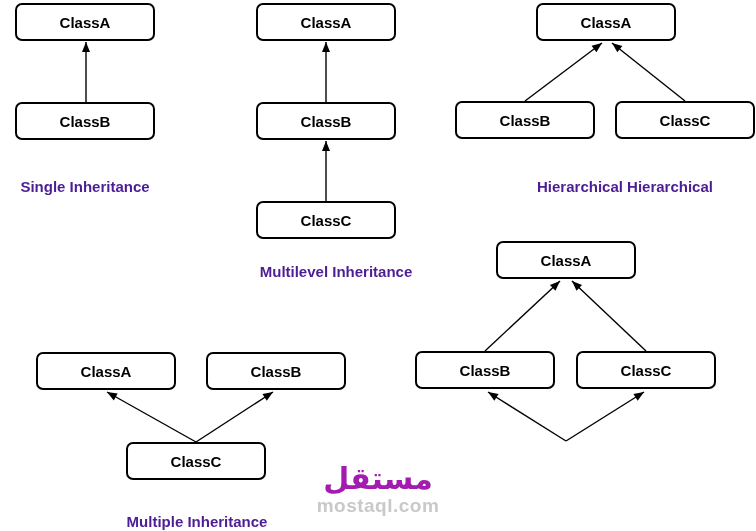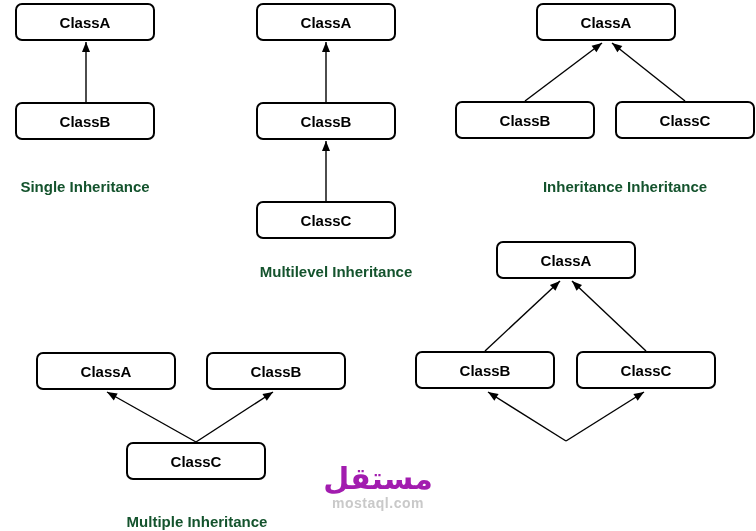--- a/index.html
+++ b/index.html
@@ -29,21 +29,21 @@
     justify-content: center;
     font-weight: bold;
     font-size: 15px;
     color: #000000;
     z-index: 2;
   }
   .group-title {
     position: absolute;
     font-weight: bold;
     font-size: 15px;
-    color: #14532d;
+    color: #4c1d95;
     text-align: center;
     white-space: nowrap;
     z-index: 2;
   }
   .watermark {
     position: absolute;
     left: 308px;
     top: 464px;
     width: 140px;
     text-align: center;
@@ -55,21 +55,21 @@
     display: block;
     direction: rtl;
     font-weight: bold;
     font-size: 30px;
     color: #a21caf;
   }
   .watermark .wm-domain {
     display: block;
     margin-top: 2px;
     font-weight: bold;
-    font-size: 14px;
+    font-size: 19px;
     color: #c9c9c9;
     letter-spacing: 0.5px;
   }
 
   
   .n-single-a       { left: 15px;  top: 3px;   }
   .n-single-b       { left: 15px;  top: 102px; }
   .n-multilevel-a   { left: 256px; top: 3px;   }
   .n-multilevel-b   { left: 256px; top: 102px; }
   .n-multilevel-c   { left: 256px; top: 201px; }
@@ -125,21 +125,21 @@
   <div class="group-title t-single">Single Inheritance</div>
 
   <div class="node n-multilevel-a">ClassA</div>
   <div class="node n-multilevel-b">ClassB</div>
   <div class="node n-multilevel-c">ClassC</div>
   <div class="group-title t-multilevel">Multilevel Inheritance</div>
 
   <div class="node n-hier-a">ClassA</div>
   <div class="node n-hier-b">ClassB</div>
   <div class="node n-hier-c">ClassC</div>
-  <div class="group-title t-hier">Inheritance Inheritance</div>
+  <div class="group-title t-hier">Hierarchical Hierarchical</div>
 
   <div class="node n-multiple-a">ClassA</div>
   <div class="node n-multiple-b">ClassB</div>
   <div class="node n-multiple-c">ClassC</div>
   <div class="group-title t-multiple">Multiple Inheritance</div>
 
   <div class="node n-hybrid-a">ClassA</div>
   <div class="node n-hybrid-b">ClassB</div>
   <div class="node n-hybrid-c">ClassC</div>
 

